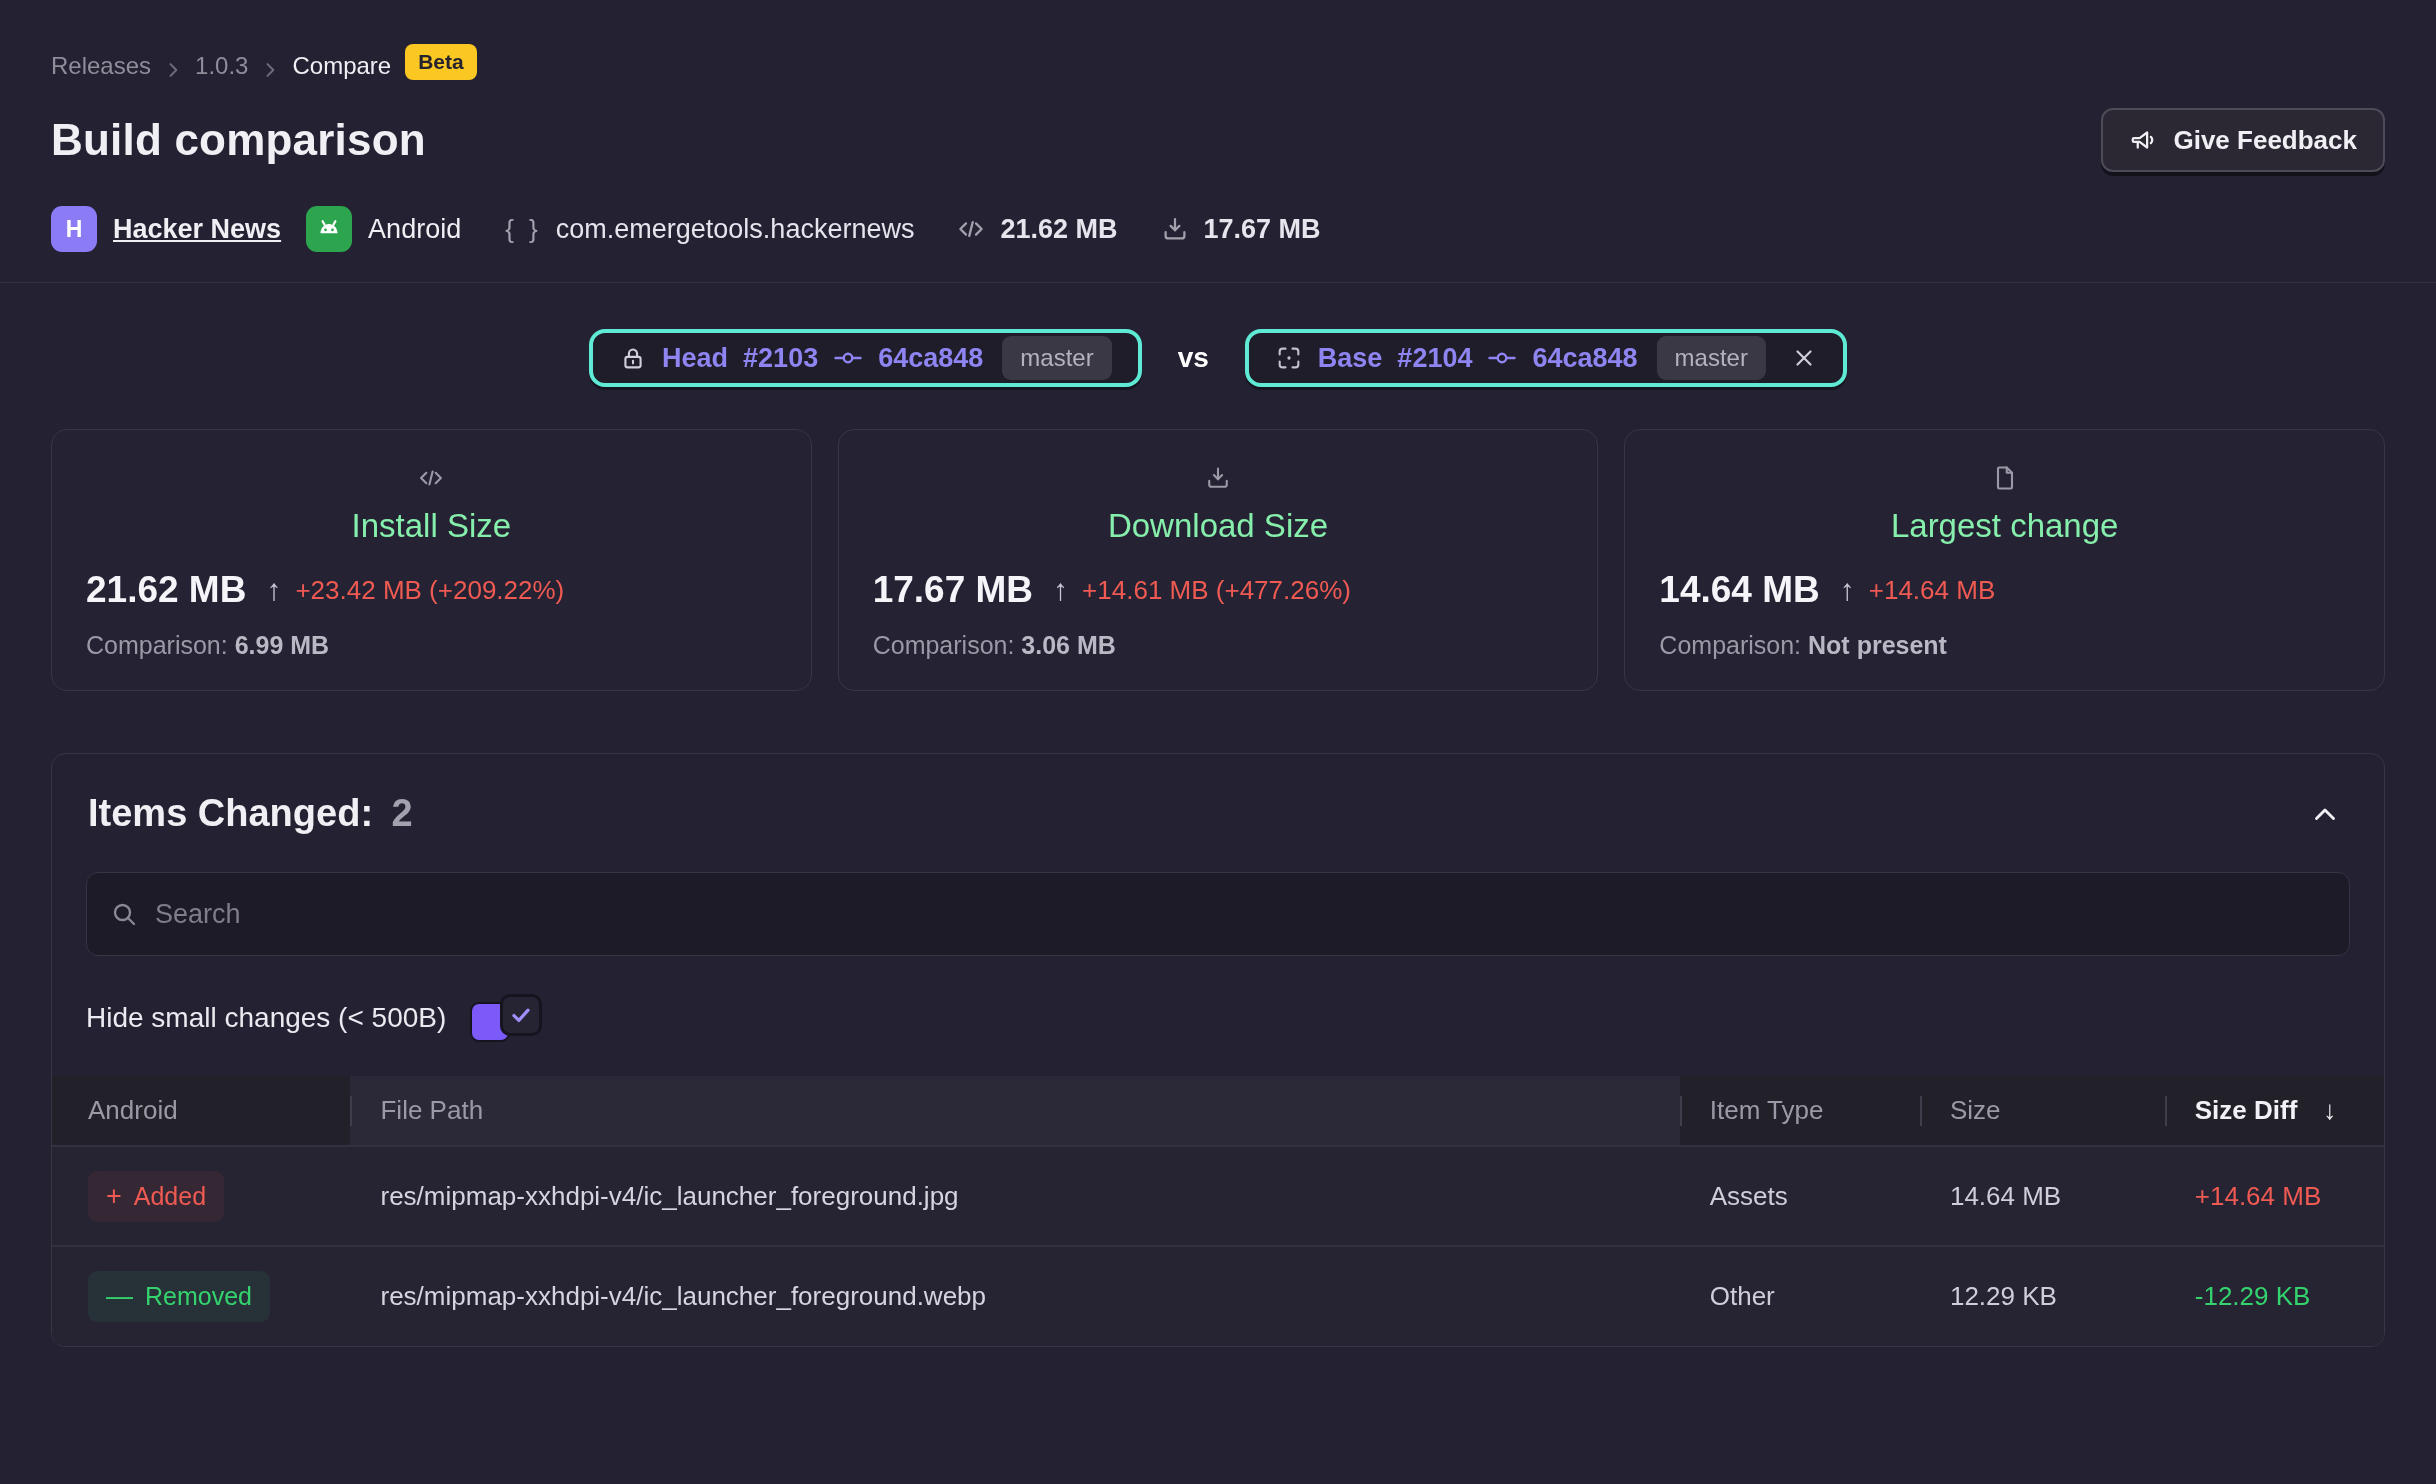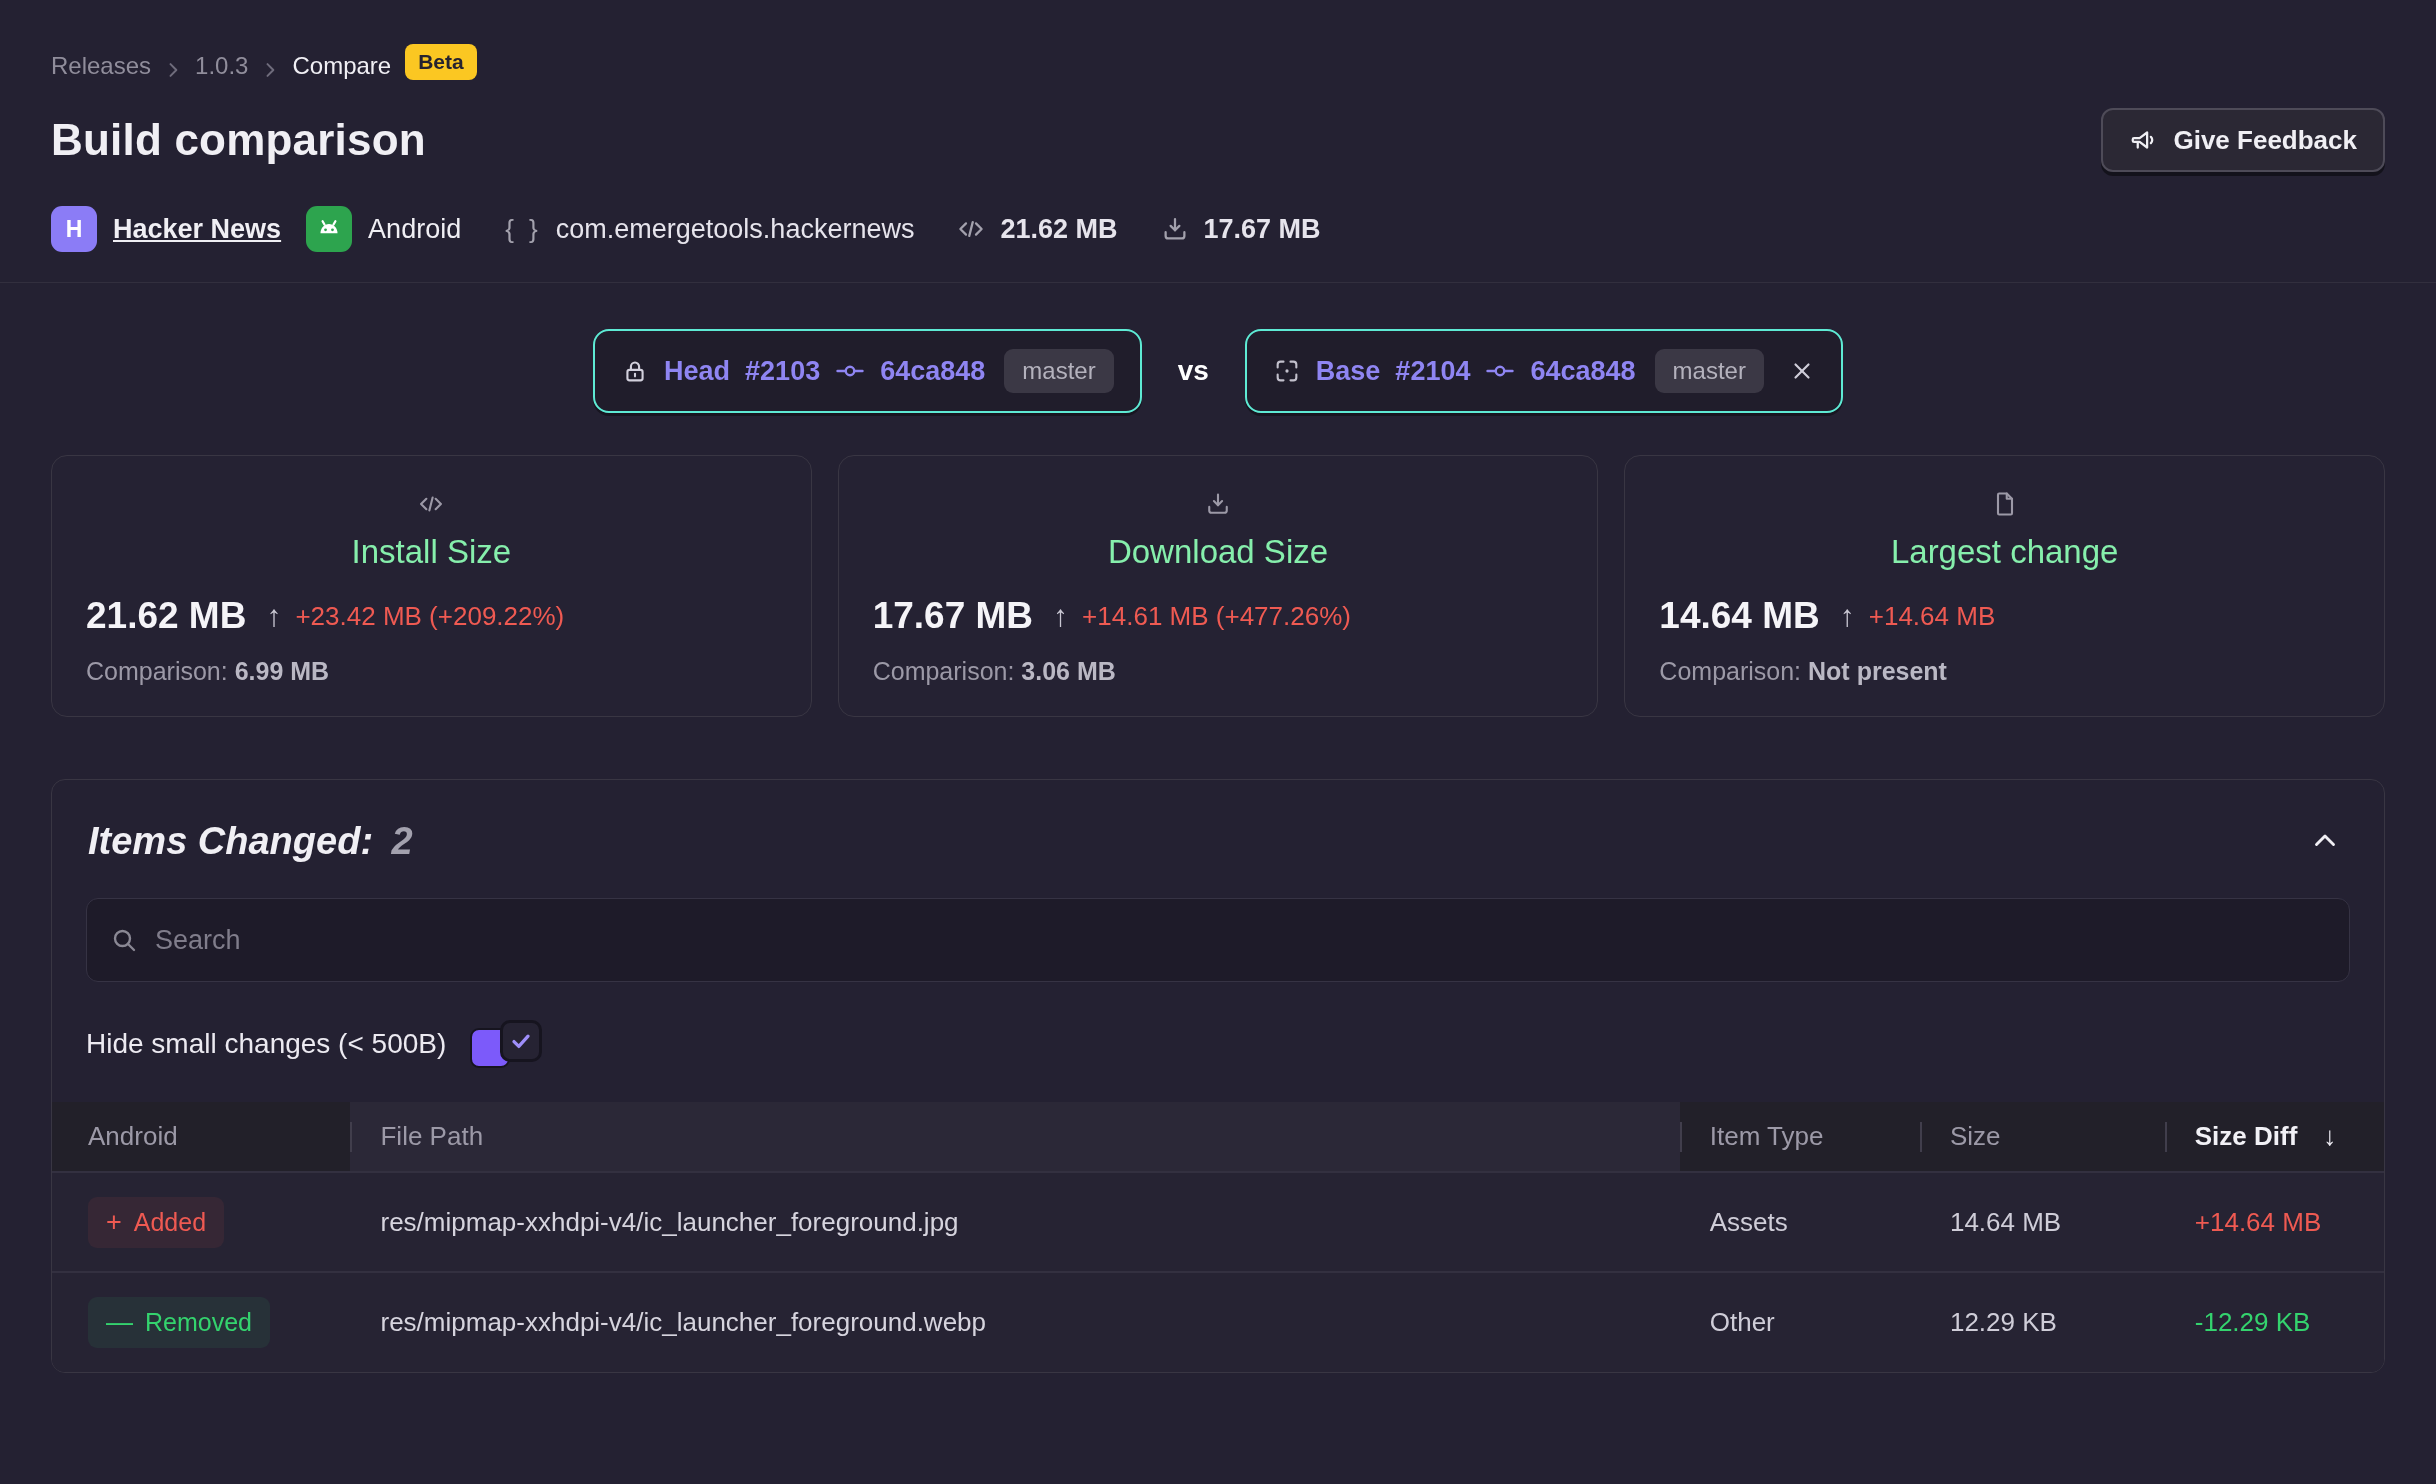--- a/index.html
+++ b/index.html
@@ -47,22 +47,22 @@
   }
   .platform-name { font-weight: 500; margin-right: 44px; }
   .meta-item { display: flex; align-items: center; gap: 14px; margin-right: 42px; color: #e6e4ec; }
   .meta-item .mono-braces { color: #a3a1ad; font-size: 26px; letter-spacing: 4px; }
   .meta-item.size-item { font-weight: 600; }
 
   
   .compare-row { display: flex; align-items: center; justify-content: center; margin-top: 46px; }
   .pill {
     display: flex; align-items: center; gap: 15px;
-    background: #201d2b; border: 2px solid #5eead4; border-radius: 16px;
-    height: 84px; padding: 0 26px; cursor: pointer;
+    background: #201d2b; border: 4px solid #5eead4; border-radius: 16px;
+    height: 58px; padding: 0 26px; cursor: pointer;
     box-shadow: 0 3px 0 rgba(0,0,0,.35);
   }
   .pill .plabel, .pill .pnum, .pill .pcommit { color: #8f85f2; font-size: 27px; font-weight: 700; }
   .branch-badge {
     background: #3b3845; color: #b4b2bd; font-size: 24px;
     padding: 8px 18px; border-radius: 9px; margin-left: 4px;
   }
   .vs-label { margin: 0 36px; font-size: 28px; font-weight: 600; color: #ffffff; }
   .pill .close-x { margin-left: 10px; display: flex; cursor: pointer; }
 
@@ -78,21 +78,21 @@
   .diff-arrow { color: #c9c7d3; font-size: 30px; margin-left: 6px; }
   .card-diff { color: #ef5a52; font-size: 26px; }
   .card-compare { margin-top: 20px; font-size: 25px; color: #9c99a7; }
   .card-compare b { color: #bab8c4; font-weight: 700; }
 
   
   .panel {
     margin: 62px 51px 0; background: #242132; border: 1px solid #393643;
     border-radius: 14px; overflow: hidden;
   }
-  .panel-head { display: flex; align-items: center; justify-content: space-between; padding: 38px 36px 0; font-style: italic; }
+  .panel-head { display: flex; justify-content: space-between; padding: 38px 36px 0; }
   .panel-title { font-size: 38px; font-weight: 700; }
   .panel-title .count { color: #a3a1ae; margin-left: 8px; }
   .collapse-btn { background: none; border: none; cursor: pointer; display: flex; padding: 6px; }
 
   .search-wrap {
     margin: 34px 34px 0; height: 84px; background: #1e1b29;
     border: 1px solid #363344; border-radius: 12px;
     display: flex; align-items: center; padding: 0 22px; gap: 16px;
   }
   .search-wrap input {

